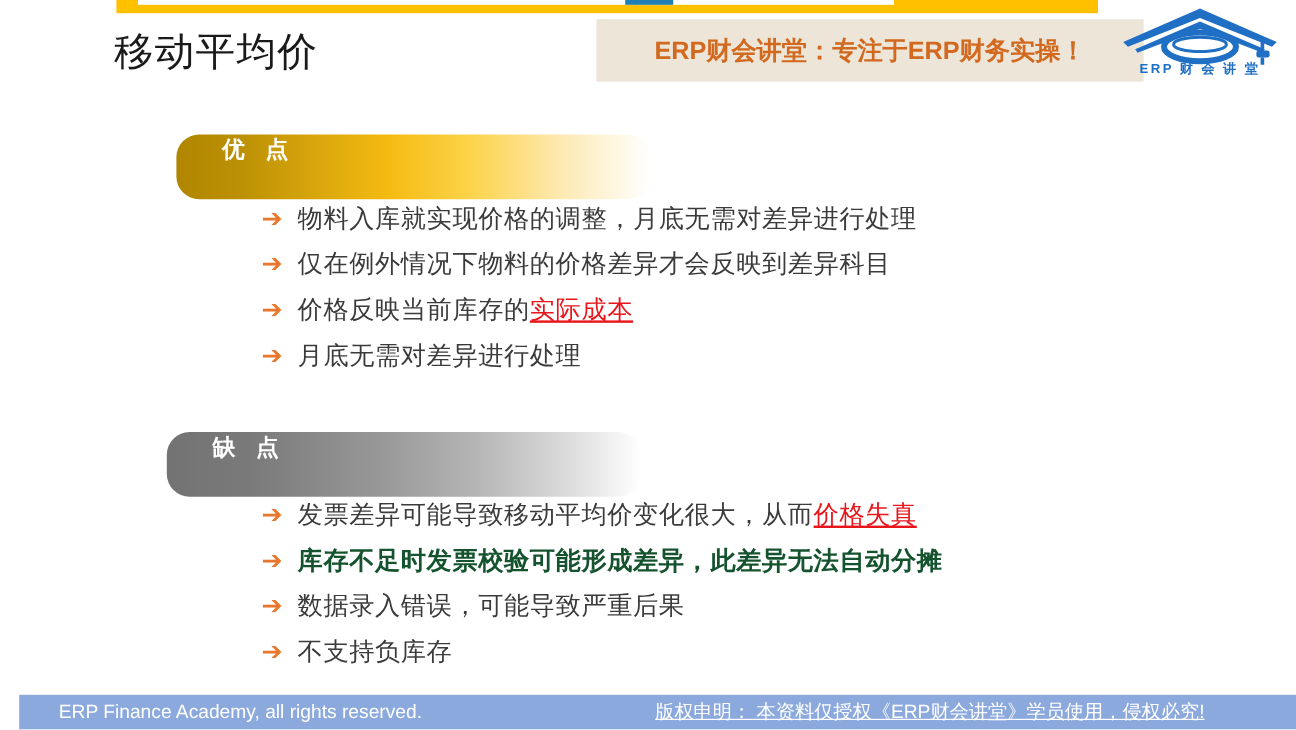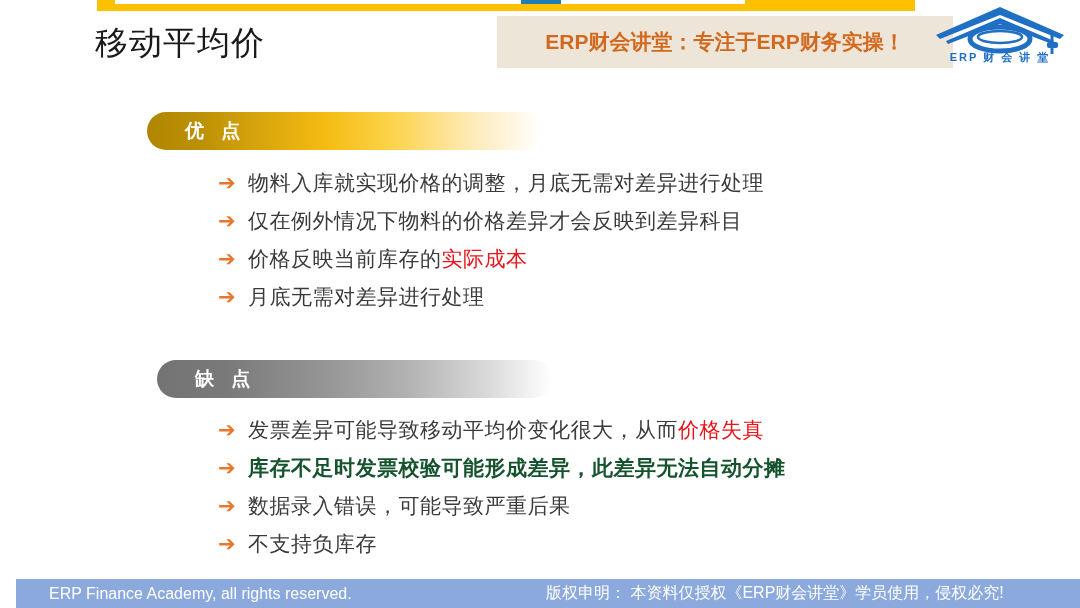--- a/index.html
+++ b/index.html
@@ -90,40 +90,39 @@
     text-align: center;
     font-size: 11px;
     color: #1f6fc4;
     letter-spacing: 2px;
     font-weight: bold;
   }
 
   
   .section-pill {
     position: absolute;
-    height: 38px;
+    height: 54px;
     width: 395px;
     border-radius: 19px;
     display: flex;
-    align-items: center;
   }
   .section-pill-label {
     margin-left: 38px;
     font-size: 19px;
     font-weight: bold;
     color: #ffffff;
     letter-spacing: 6px;
   }
   #pill-pros {
     left: 147px;
     top: 112px;
     background: linear-gradient(to right, #b08600 0%, #bd9106 14%, #f5bb12 45%, #fcd34a 62%, #fdeab6 82%, #ffffff 100%);
   }
   #pill-cons {
-    left: 157px;
+    left: 139px;
     top: 360px;
     background: linear-gradient(to right, #737373 0%, #7a7a7a 18%, #989898 45%, #b3b3b3 64%, #dadada 84%, #ffffff 100%);
   }
 
   
   .bullet-list {
     position: absolute;
     left: 218px;
   }
   #list-pros { top: 168px; }
@@ -143,21 +142,21 @@
     line-height: 30px;
     font-weight: bold;
   }
   .bullet-text {
     font-size: 21px;
     color: #3b3b3b;
     line-height: 30px;
     white-space: nowrap;
     letter-spacing: 0.5px;
   }
-  .bullet-text .hl-red { color: #e8151b; }
+  .bullet-text .hl-red { color: #e8151b; text-decoration: underline; }
   .bullet-text.em-blue {
     color: #14532d;
     font-weight: bold;
   }
 
   
   #footer-bar {
     position: absolute;
     left: 16px;
     bottom: 0;
@@ -172,20 +171,21 @@
     font-size: 16px;
     color: #ffffff;
     white-space: nowrap;
   }
   #footer-right {
     position: absolute;
     left: 530px;
     font-size: 16px;
     color: #ffffff;
     white-space: nowrap;
+    text-decoration: underline;
   }
 </style>
 </head>
 <body>
 
 <div id="top-strip"></div>
 <div id="top-strip-white"></div>
 <div id="top-strip-blue"></div>
 
 <div id="page-title">移动平均价</div>

